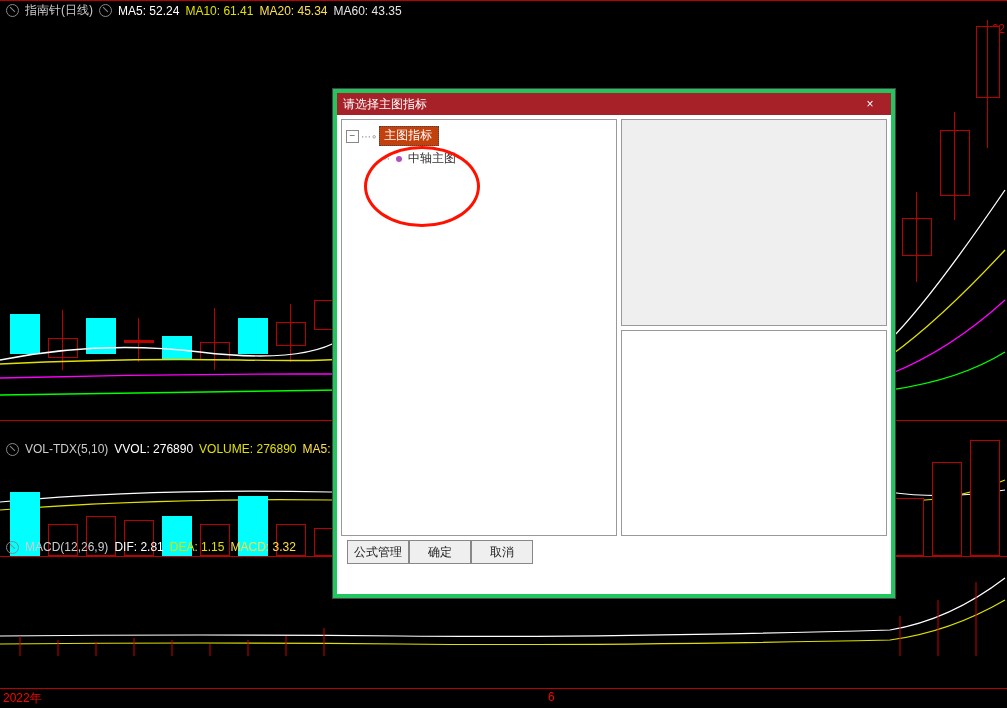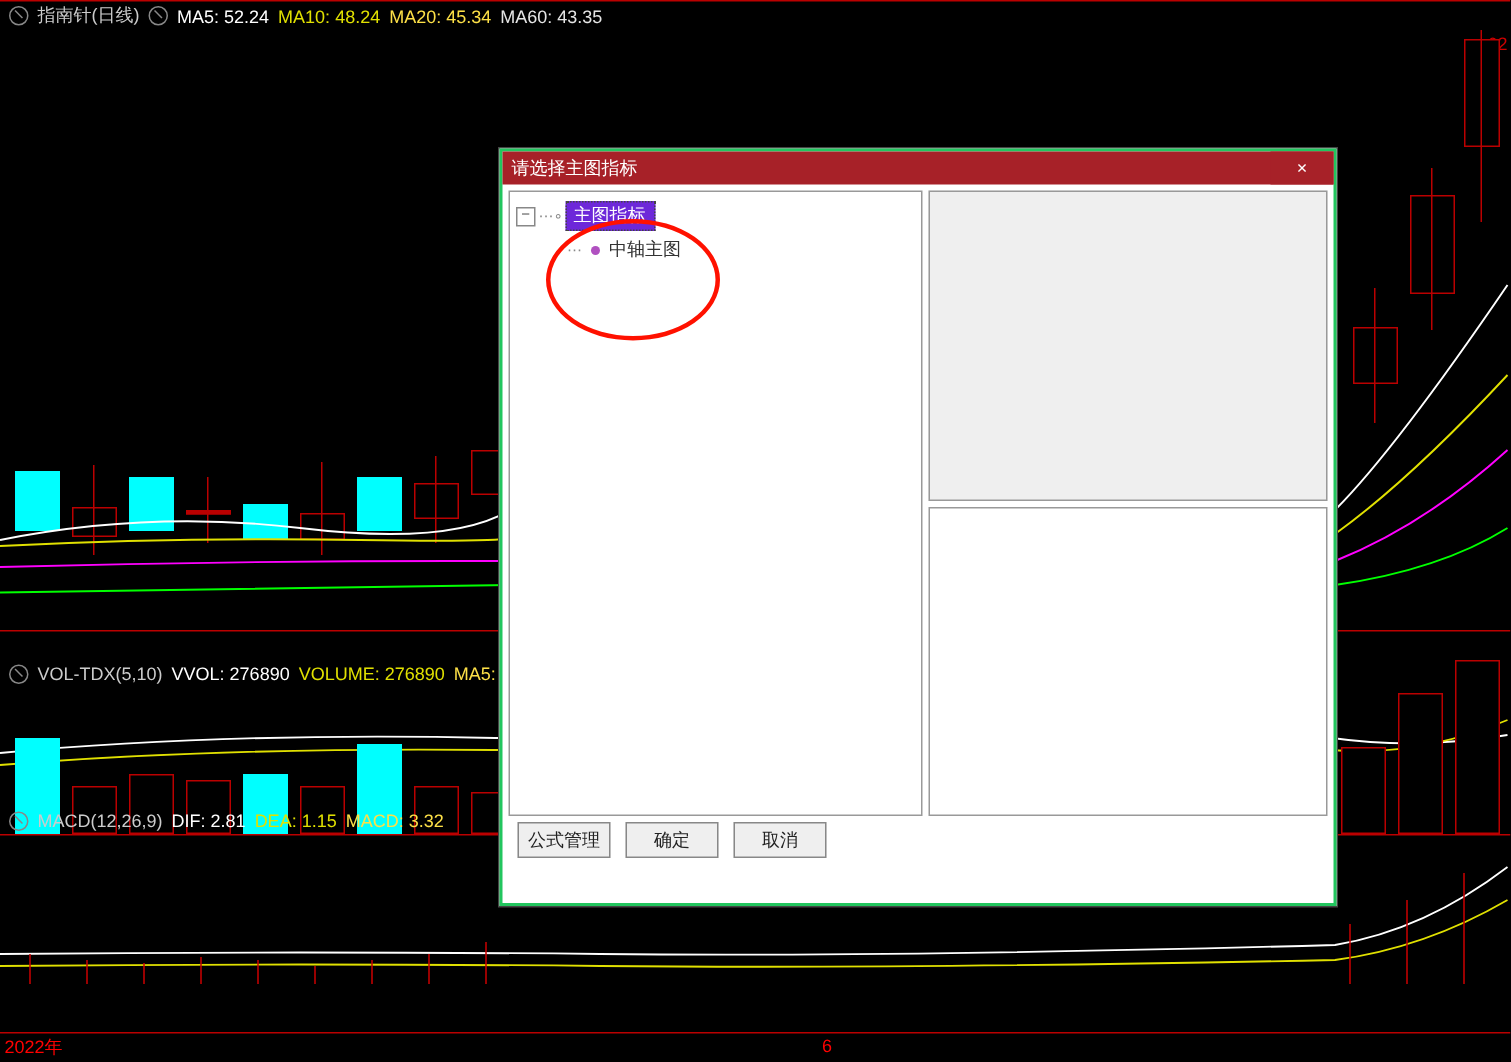--- a/index.html
+++ b/index.html
@@ -10,40 +10,40 @@
   .yellow{color:#e0e000}
   .white{color:#fff}
   .magenta{color:#fde047}
   .green{color:#e5e5e5}
   .red{color:#f00}
   
   .cand{position:absolute;border:1px solid;}
   .cand.h{border-color:#b00}
   .cand.cy{border-color:#0ff;background:#0ff}
   .wick{position:absolute;width:1px;background:#b00}
-  .dialog{position:absolute;left:333px;top:99px;width:554px;height:501px;background:#fff;border:2px solid #22c55e;box-shadow:0 0 0 1px #444}
+  .dialog{position:absolute;left:333px;top:89px;width:554px;height:501px;background:#fff;border:4px solid #22c55e;box-shadow:0 0 0 1px #444}
   .dlg-title{height:22px;background:#a72128;display:flex;align-items:center;justify-content:space-between;color:#fff;padding-left:6px}
   .close-btn{width:42px;height:22px;display:flex;align-items:center;justify-content:center;color:#fff;background:#a72128}
   .tabs{display:flex;border-bottom:1px solid #bbb;padding-top:4px;padding-left:4px}
   .tab{padding:2px 12px;border:1px solid #bbb;border-bottom:none;margin-right:-1px;background:#f4f4f4;color:#333;position:relative;top:1px}
   .tab.active{background:#fff;font-weight:normal}
   .dlg-body{display:flex;height:425px}
   .left-pane{width:274px;border:1px solid #999;margin:4px 0 4px 4px;background:#fff;overflow:auto}
   .right-col{flex:1;display:flex;flex-direction:column;margin:4px 4px 4px 4px;gap:4px}
   .right-top{flex:1;border:1px solid #999;background:#efefef}
   .right-bottom{flex:1;border:1px solid #999;background:#fff}
   .tree{padding:6px 4px;color:#222}
   .tree-item{display:flex;align-items:center;gap:2px;margin-bottom:4px}
   .expander{width:11px;height:11px;border:1px solid #888;display:flex;align-items:center;justify-content:center;font-size:10px;line-height:1;color:#555}
-  .node-sel{background:#6d28d9;color:#fff;padding:0 6px 1px 4px;border:1px dotted #444}
+  .node-sel{background:#c2410c;color:#fff;padding:0 6px 1px 4px;border:1px dotted #444}
   .child{margin-left:34px;display:flex;align-items:center;gap:4px;color:#333}
   .bullet{width:10px;height:10px;display:inline-block;position:relative}
   .bullet::before{content:"";position:absolute;left:2px;top:2px;width:6px;height:6px;background:#b050c0;border-radius:50%}
   .footer{display:flex;align-items:center;justify-content:space-between;padding:0 8px 6px 10px;color:#333}
-  .btns{display:flex;gap:10px}
+  .btns{display:flex;}
   .btn{width:60px;height:22px;border:1px solid #888;background:#efefef;color:#222;display:flex;align-items:center;justify-content:center;cursor:pointer}
   .axis-label{position:absolute;font-size:12px}
   
   .annot{position:absolute;border:3px solid #f10;border-radius:50%;width:110px;height:75px;pointer-events:none}
   
   .sep{position:absolute;left:0;right:0;height:1px;background:#b00}
   
   .vbar{position:absolute;bottom:0;border:1px solid #0ff;background:#0ff}
   
   svg.overlay{position:absolute;inset:0;pointer-events:none}
@@ -51,21 +51,21 @@
 </head>
 <body>
 
 <div class="chart-bg">
 
   <div class="header-row">
     <span class="circ"></span>
     <span>指南针(日线)</span>
     <span class="circ"></span>
     <span class="white"><span>MA5:</span> <span>52.24</span></span>
-    <span class="yellow"><span>MA10:</span> <span>48.24</span></span>
+    <span class="yellow"><span>MA10:</span> <span>61.41</span></span>
     <span class="magenta"><span>MA20:</span> <span>45.34</span></span>
     <span class="green"><span>MA60:</span> <span>43.35</span></span>
   </div>
 
   <span class="axis-label" style="right:2px;top:22px;color:#c00">62</span>
 
   <div class="sep" style="top:0"></div>
   <div class="sep" style="top:420px"></div>
   <div class="sep" style="top:556px"></div>
   <div class="sep" style="top:688px"></div>

